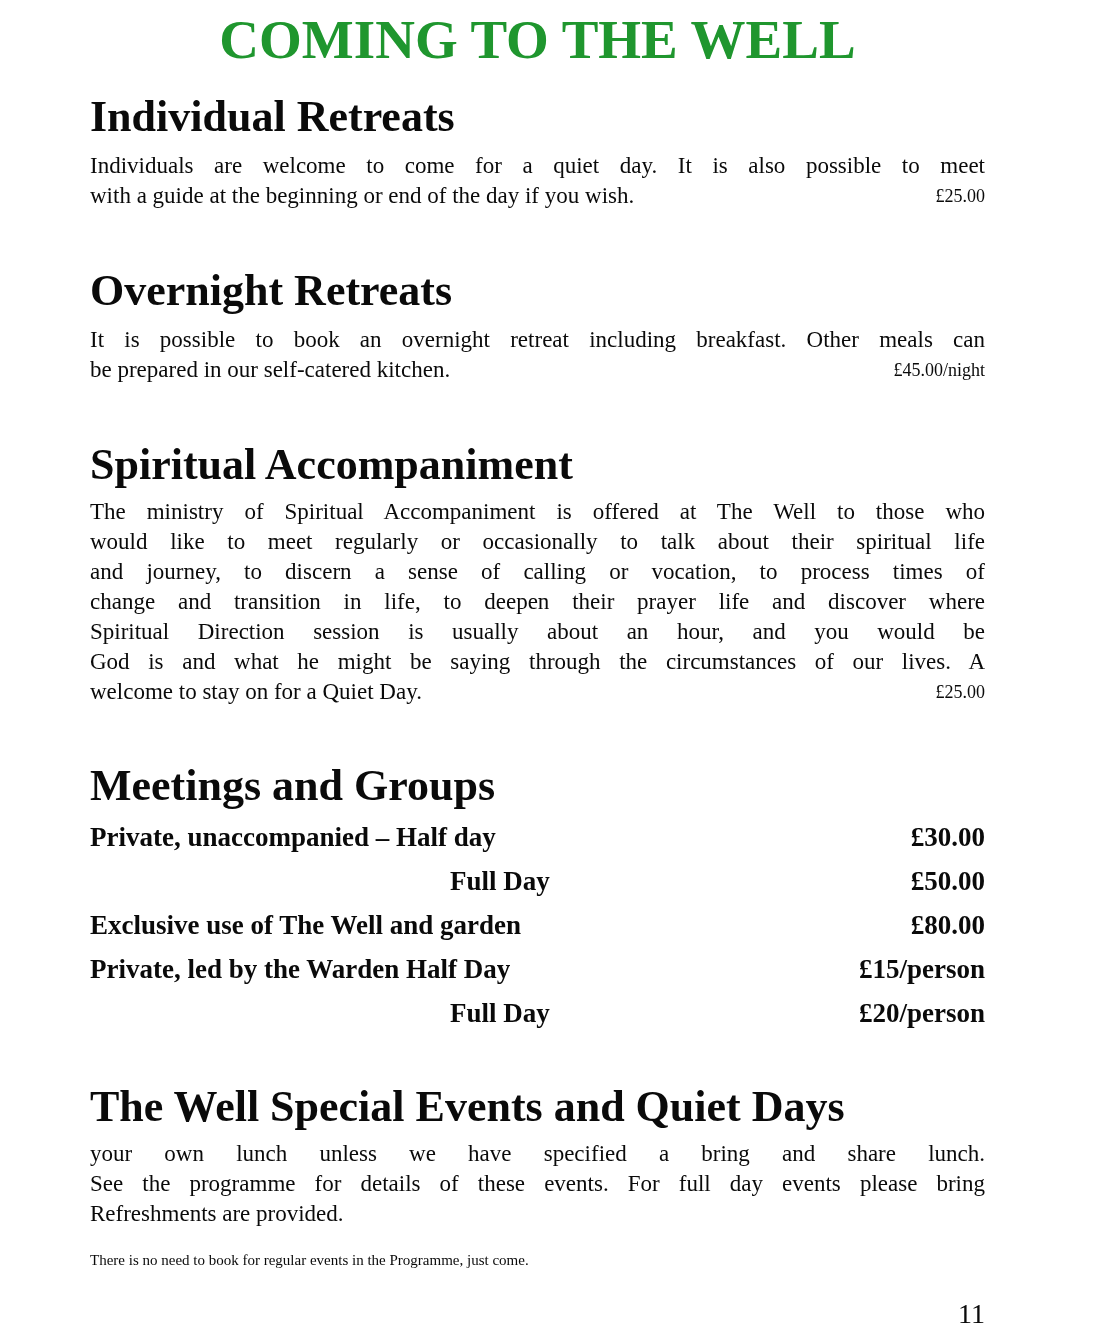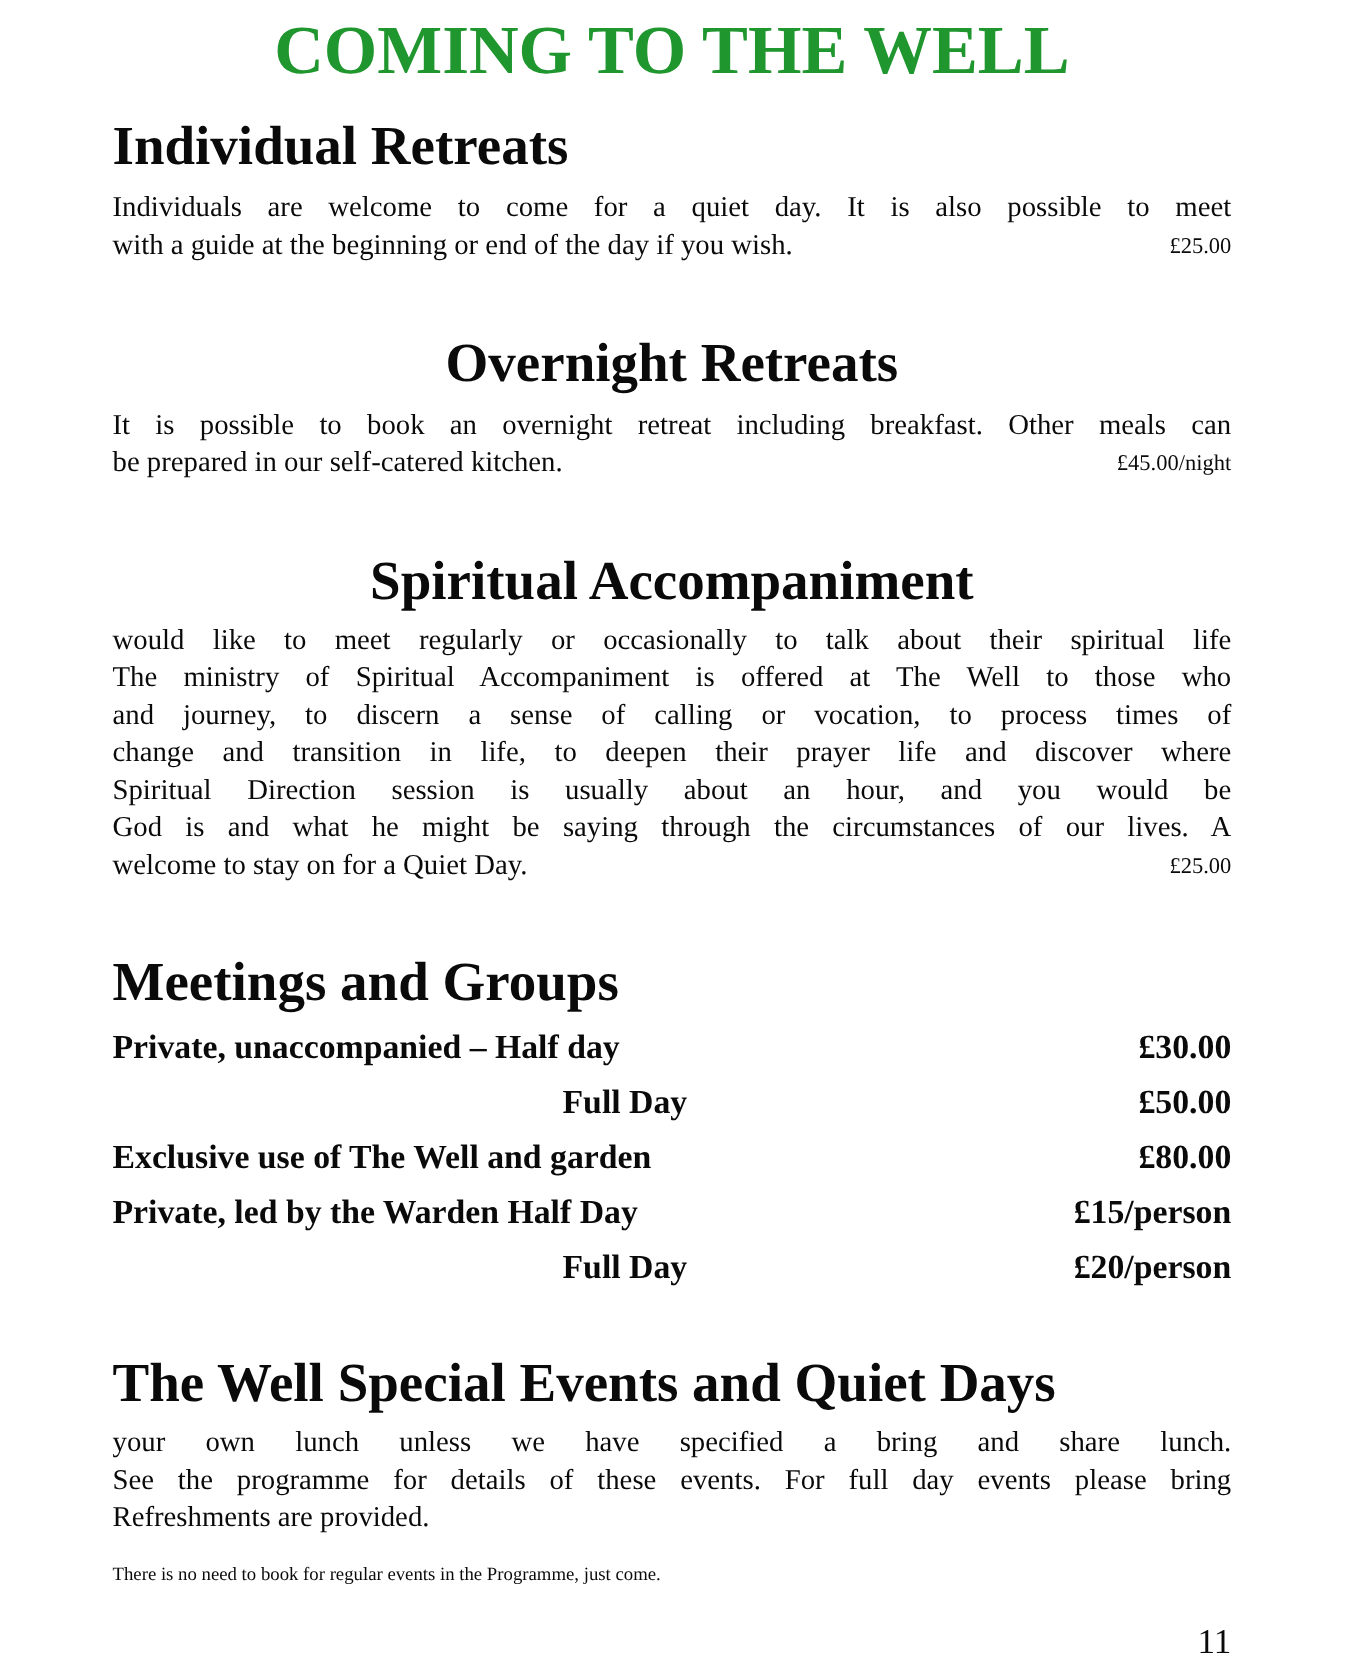--- a/index.html
+++ b/index.html
@@ -27,21 +27,21 @@
     letter-spacing: 0px;
   }
   .h2 {
     margin: 0;
     font-size: 44px;
     line-height: 44px;
     font-weight: bold;
     color: #0a0a0a;
   }
   .mt-first   { margin-top: 25px; }
-  .mt-section { margin-top: 58px; text-align: center; }
+  .mt-section { margin-top: 58px; }
   .mt-section2{ margin-top: 57px; }
   .para {
     margin-top: 12px;
     font-size: 23px;
     line-height: 30px;
   }
   .para-tight { margin-top: 10px; }
   .jline {
     text-align: justify;
     text-align-last: justify;
@@ -106,22 +106,22 @@
   <div class="para">
     <div class="jline">It is possible to book an overnight retreat including breakfast. Other meals can</div>
     <div class="lastline">
       <span>be prepared in our self-catered kitchen.</span>
       <span class="price">£45.00/night</span>
     </div>
   </div>
 
   <h2 class="h2 mt-section">Spiritual Accompaniment</h2>
   <div class="para para-tight">
+    <div class="jline">The ministry of Spiritual Accompaniment is offered at The Well to those who</div>
     <div class="jline">would like to meet regularly or occasionally to talk about their spiritual life</div>
-    <div class="jline">The ministry of Spiritual Accompaniment is offered at The Well to those who</div>
     <div class="jline">and journey, to discern a sense of calling or vocation, to process times of</div>
     <div class="jline">change and transition in life, to deepen their prayer life and discover where</div>
     <div class="jline">Spiritual Direction session is usually about an hour, and you would be</div>
     <div class="jline">God is and what he might be saying through the circumstances of our lives. A</div>
     <div class="lastline">
       <span>welcome to stay on for a Quiet Day.</span>
       <span class="price">£25.00</span>
     </div>
   </div>
 

